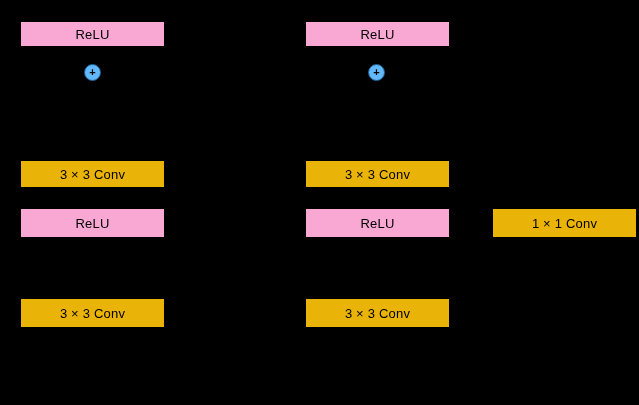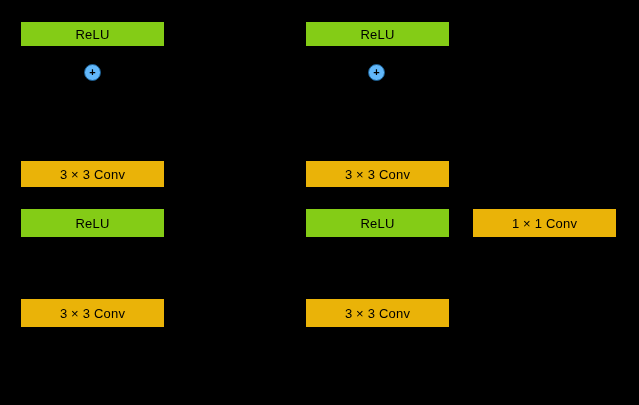--- a/index.html
+++ b/index.html
@@ -23,21 +23,21 @@
     display: flex;
     align-items: center;
     justify-content: center;
     color: #000000;
     font-size: 13px;
     line-height: 1;
     letter-spacing: 0.2px;
     white-space: nowrap;
     user-select: none;
   }
-  .node-relu   { background: #84cc16; }
+  .node-relu   { background: #f9a8d4; }
   .node-conv   { background: #eab308; }
 
   .adder {
     position: absolute;
     box-sizing: border-box;
     width: 17px;
     height: 17px;
     border-radius: 50%;
     background: #62b8fb;
     border: 1px solid #1a5c8f;
@@ -119,15 +119,15 @@
   <div class="node node-relu" style="left:305px; top:21px; width:145px; height:26px;">ReLU</div>
 
   <div class="adder" style="left:368px; top:64px;">+</div>
 
   <div class="node node-conv" style="left:305px; top:160px; width:145px; height:28px;">3 × 3 Conv</div>
 
   <div class="node node-relu" style="left:305px; top:208px; width:145px; height:30px;">ReLU</div>
 
   <div class="node node-conv" style="left:305px; top:298px; width:145px; height:30px;">3 × 3 Conv</div>
 
-  <div class="node node-conv" style="left:472px; top:208px; width:145px; height:30px;">1 × 1 Conv</div>
+  <div class="node node-conv" style="left:492px; top:208px; width:145px; height:30px;">1 × 1 Conv</div>
 
 </div>
 
 </body></html>

